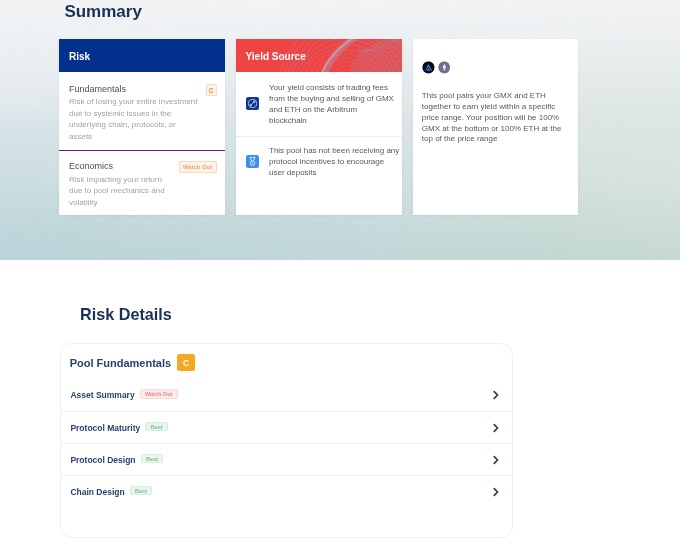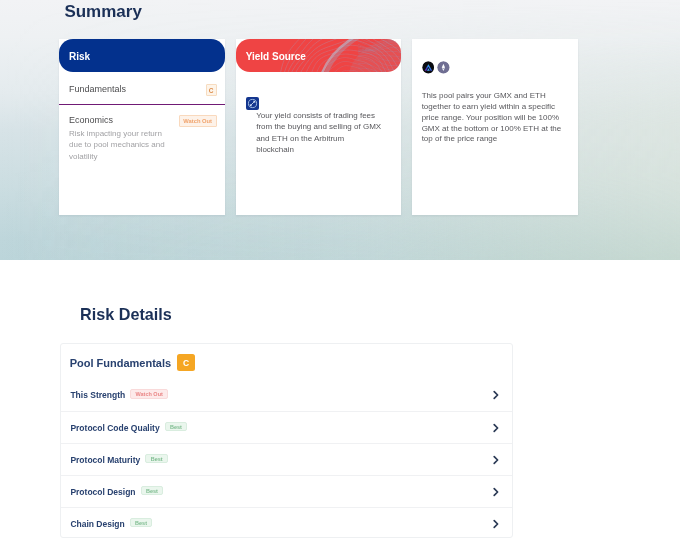--- a/index.html
+++ b/index.html
@@ -36,21 +36,21 @@
   .summary-title {
     position: absolute; left: 64.4px; top: 3.2px; line-height: 17px;
     font-size: 17px; font-weight: 700; color: #1b3057;
   }
 
   
   .cards { position: absolute; left: 59px; top: 39px; width: 519px; height: 176px; display: flex; gap: 11px; }
   .card { width: 166px; background: #fff; display: flex; flex-direction: column;
           box-shadow: 0 1px 2px rgba(20,40,70,0.08); }
   .card-head { height: 33px; flex: 0 0 33px; position: relative; overflow: hidden;
-               color: #fff; font-size: 10px; font-weight: 700; border-radius: 14px; }
+               color: #fff; font-size: 10px; font-weight: 700; }
   .head-label { position: absolute; left: 10px; top: 12px; line-height: 11px; z-index: 2; }
   .head-risk { background: #03318d; }
   .head-yield { background: #ef4444; }
   .head-strategy { background: linear-gradient(90deg, #5e55c3 0%, #5a5cc2 18%, #4a7ec0 50%, #3f9cc6 80%, #41a5c8 100%); }
   .wave-bg { position: absolute; left: 0; top: 0; z-index: 1; }
 
   .card-body { flex: 1 1 auto; min-height: 0; overflow: hidden; }
 
   .risk-item { padding: 11.5px 8px 8px 10px; position: relative; }
   .risk-item + .risk-item { border-top: 1px solid #701a75; padding-top: 10px; }
@@ -61,21 +61,21 @@
   .badge-c { position: absolute; right: 8px; top: 12px; width: 11px; height: 12px;
              border: 1px solid #f7dcc0; background: #fdf4e9; color: #dd8d4c;
              font-size: 6.5px; font-weight: 700; border-radius: 1px;
              display: flex; align-items: center; justify-content: center; }
   .badge-watch { position: absolute; right: 8px; top: 10px; width: 38px; height: 12px;
              border: 1px solid #f9d9bd; background: #fdf2e9; color: #f0a36c;
              font-size: 5.8px; font-weight: 700; border-radius: 1px;
              display: flex; align-items: center; justify-content: center; }
 
   
-  .yield-row { display: flex; padding: 0 6px 0 10px; position: relative; flex-direction: column; }
+  .yield-row { display: flex; padding: 0 6px 0 10px; position: relative; }
   .yield-row + .yield-row { border-top: 1px solid #edeef0; }
   .yield-ico { width: 13px; height: 13px; flex: 0 0 13px; border-radius: 2px; }
   .ico-dark { background: #14368f; }
   .ico-light { background: #3d8ef0; }
   .yield-text { font-size: 8px; color: #58585c; line-height: 11.3px; margin-left: 10.5px; }
   .row1 { padding-top: 9.5px; padding-bottom: 9.8px; }
   .row1 .yield-ico { margin-top: 15.7px; }
   .row1 .yield-text { width: 127px; flex: 0 0 127px; }
   .row2 { padding-top: 7.3px; padding-bottom: 14px; }
   .row2 .yield-ico { margin-top: 10.7px; }
@@ -84,21 +84,21 @@
   
   .strategy-body { padding: 22px 4px 12px 9.3px; }
   .tokens { display: flex; gap: 3px; height: 12.8px; }
   .token { width: 12.8px; height: 12.8px; border-radius: 50%; display: block; }
   .strategy-text { font-size: 8px; color: #58585c; line-height: 10.9px; width: 141px; margin-top: 17px; }
 
   
   .details-title { position: absolute; left: 80px; top: 306.4px; font-size: 16.2px; line-height: 17px;
                    font-weight: 700; color: #1b3057; }
   .details-card { position: absolute; left: 60px; top: 343px; width: 453px; height: 195px;
-                  background: #fff; border: 1px solid #eef0f2; border-radius: 3px; }
+                  background: #fff; border: 1px solid #eef0f2; border-radius: 12px; }
   .details-head { height: 35px; display: flex; align-items: center; padding-left: 8.7px; }
   .details-head-label { line-height: 12px; padding-top: 3.4px;
                         font-size: 11px; font-weight: 700; color: #28416f; }
   .grade-badge { margin-left: 5.5px; width: 18.6px; height: 16.9px; margin-top: 2.4px;
                  background: #f5a623; color: #fff; border-radius: 2.5px;
                  font-size: 8.5px; font-weight: 700; display: flex; align-items: center; justify-content: center; }
   .detail-row { height: 32px; position: relative; border-top: 1px solid #f0f1f3;
                 display: flex; align-items: center; padding-left: 9.4px; }
   .detail-row:first-child { border-top: none; height: 32px; }
   .detail-label { line-height: 10px; padding-top: 0.5px;
@@ -118,20 +118,21 @@
 
   <div class="cards">
 
     <div class="card">
       <div class="card-head head-risk">
         <span class="head-label">Risk</span>
       </div>
       <div class="card-body">
         <div class="risk-item">
           <div class="risk-name">Fundamentals</div>
+          <div class="risk-desc">Risk of losing your entire investment due to systemic issues in the underlying chain, protocols, or assets</div>
           <div class="badge-c">C</div>
         </div>
         <div class="risk-item">
           <div class="risk-name">Economics</div>
           <div class="risk-desc narrow">Risk impacting your return due to pool mechanics and volatility</div>
           <div class="badge-watch">Watch Out</div>
         </div>
       </div>
     </div>
 
@@ -178,20 +179,28 @@
       <div class="card-body">
         <div class="yield-row row1">
           <svg class="yield-ico ico-dark" viewBox="0 0 14 14">
             <circle cx="7" cy="7" r="4.4" fill="none" stroke="#bcd6f2" stroke-width="0.85"></circle>
             <path d="M4.6 9.4 L9.4 4.6" stroke="#dce9fa" stroke-width="0.9" stroke-linecap="round"></path>
             <path d="M8.1 4.6 L9.4 4.6 L9.4 5.9" fill="none" stroke="#dce9fa" stroke-width="0.9" stroke-linecap="round" stroke-linejoin="round"></path>
             <path d="M4.6 8.1 L4.6 9.4 L5.9 9.4" fill="none" stroke="#dce9fa" stroke-width="0.9" stroke-linecap="round" stroke-linejoin="round"></path>
           </svg>
           <div class="yield-text">Your yield consists of trading fees from the buying and selling of GMX and ETH on the Arbitrum blockchain</div>
         </div>
+        <div class="yield-row row2">
+          <svg class="yield-ico ico-light" viewBox="0 0 14 14">
+            <path d="M4.3 2.6 L6.1 6.4 M9.7 2.6 L7.9 6.4 M4.3 2.6 H9.7" fill="none" stroke="#e6f1ff" stroke-width="0.85" stroke-linecap="round" stroke-linejoin="round"></path>
+            <circle cx="7" cy="8.9" r="2.5" fill="none" stroke="#e6f1ff" stroke-width="0.9"></circle>
+            <circle cx="7" cy="8.9" r="0.85" fill="#e6f1ff"></circle>
+          </svg>
+          <div class="yield-text">This pool has not been receiving any protocol incentives to encourage user deposits</div>
+        </div>
       </div>
     </div>
 
     <div class="card">
       <div class="card-body strategy-body">
         <div class="tokens">
           <svg class="token token-gmx" viewBox="0 0 18 18">
             <defs>
               <linearGradient id="gmxg" x1="0.1" y1="1" x2="0.85" y2="0.05">
                 <stop offset="0%" stop-color="#7b22b8"></stop>
@@ -217,29 +226,22 @@
   </div>
 
   <div class="details-title">Risk Details</div>
   <div class="details-card">
     <div class="details-head">
       <span class="details-head-label">Pool Fundamentals</span>
       <span class="grade-badge">C</span>
     </div>
     <div id="detail-rows">
         <div class="detail-row">
-          <span class="detail-label">This Strength</span>
+          <span class="detail-label">Asset Summary</span>
           <span class="pill pill-watch">Watch Out</span>
-          <svg class="chev" width="10" height="10" viewBox="0 0 10 10">
-            <path d="M3.2 1.6 L6.6 5 L3.2 8.4" fill="none" stroke="#2b3a55" stroke-width="1.7" stroke-linecap="round" stroke-linejoin="round"></path>
-          </svg>
-        </div>
-        <div class="detail-row">
-          <span class="detail-label">Protocol Code Quality</span>
-          <span class="pill pill-best">Best</span>
           <svg class="chev" width="10" height="10" viewBox="0 0 10 10">
             <path d="M3.2 1.6 L6.6 5 L3.2 8.4" fill="none" stroke="#2b3a55" stroke-width="1.7" stroke-linecap="round" stroke-linejoin="round"></path>
           </svg>
         </div>
         <div class="detail-row">
           <span class="detail-label">Protocol Maturity</span>
           <span class="pill pill-best">Best</span>
           <svg class="chev" width="10" height="10" viewBox="0 0 10 10">
             <path d="M3.2 1.6 L6.6 5 L3.2 8.4" fill="none" stroke="#2b3a55" stroke-width="1.7" stroke-linecap="round" stroke-linejoin="round"></path>
           </svg>

